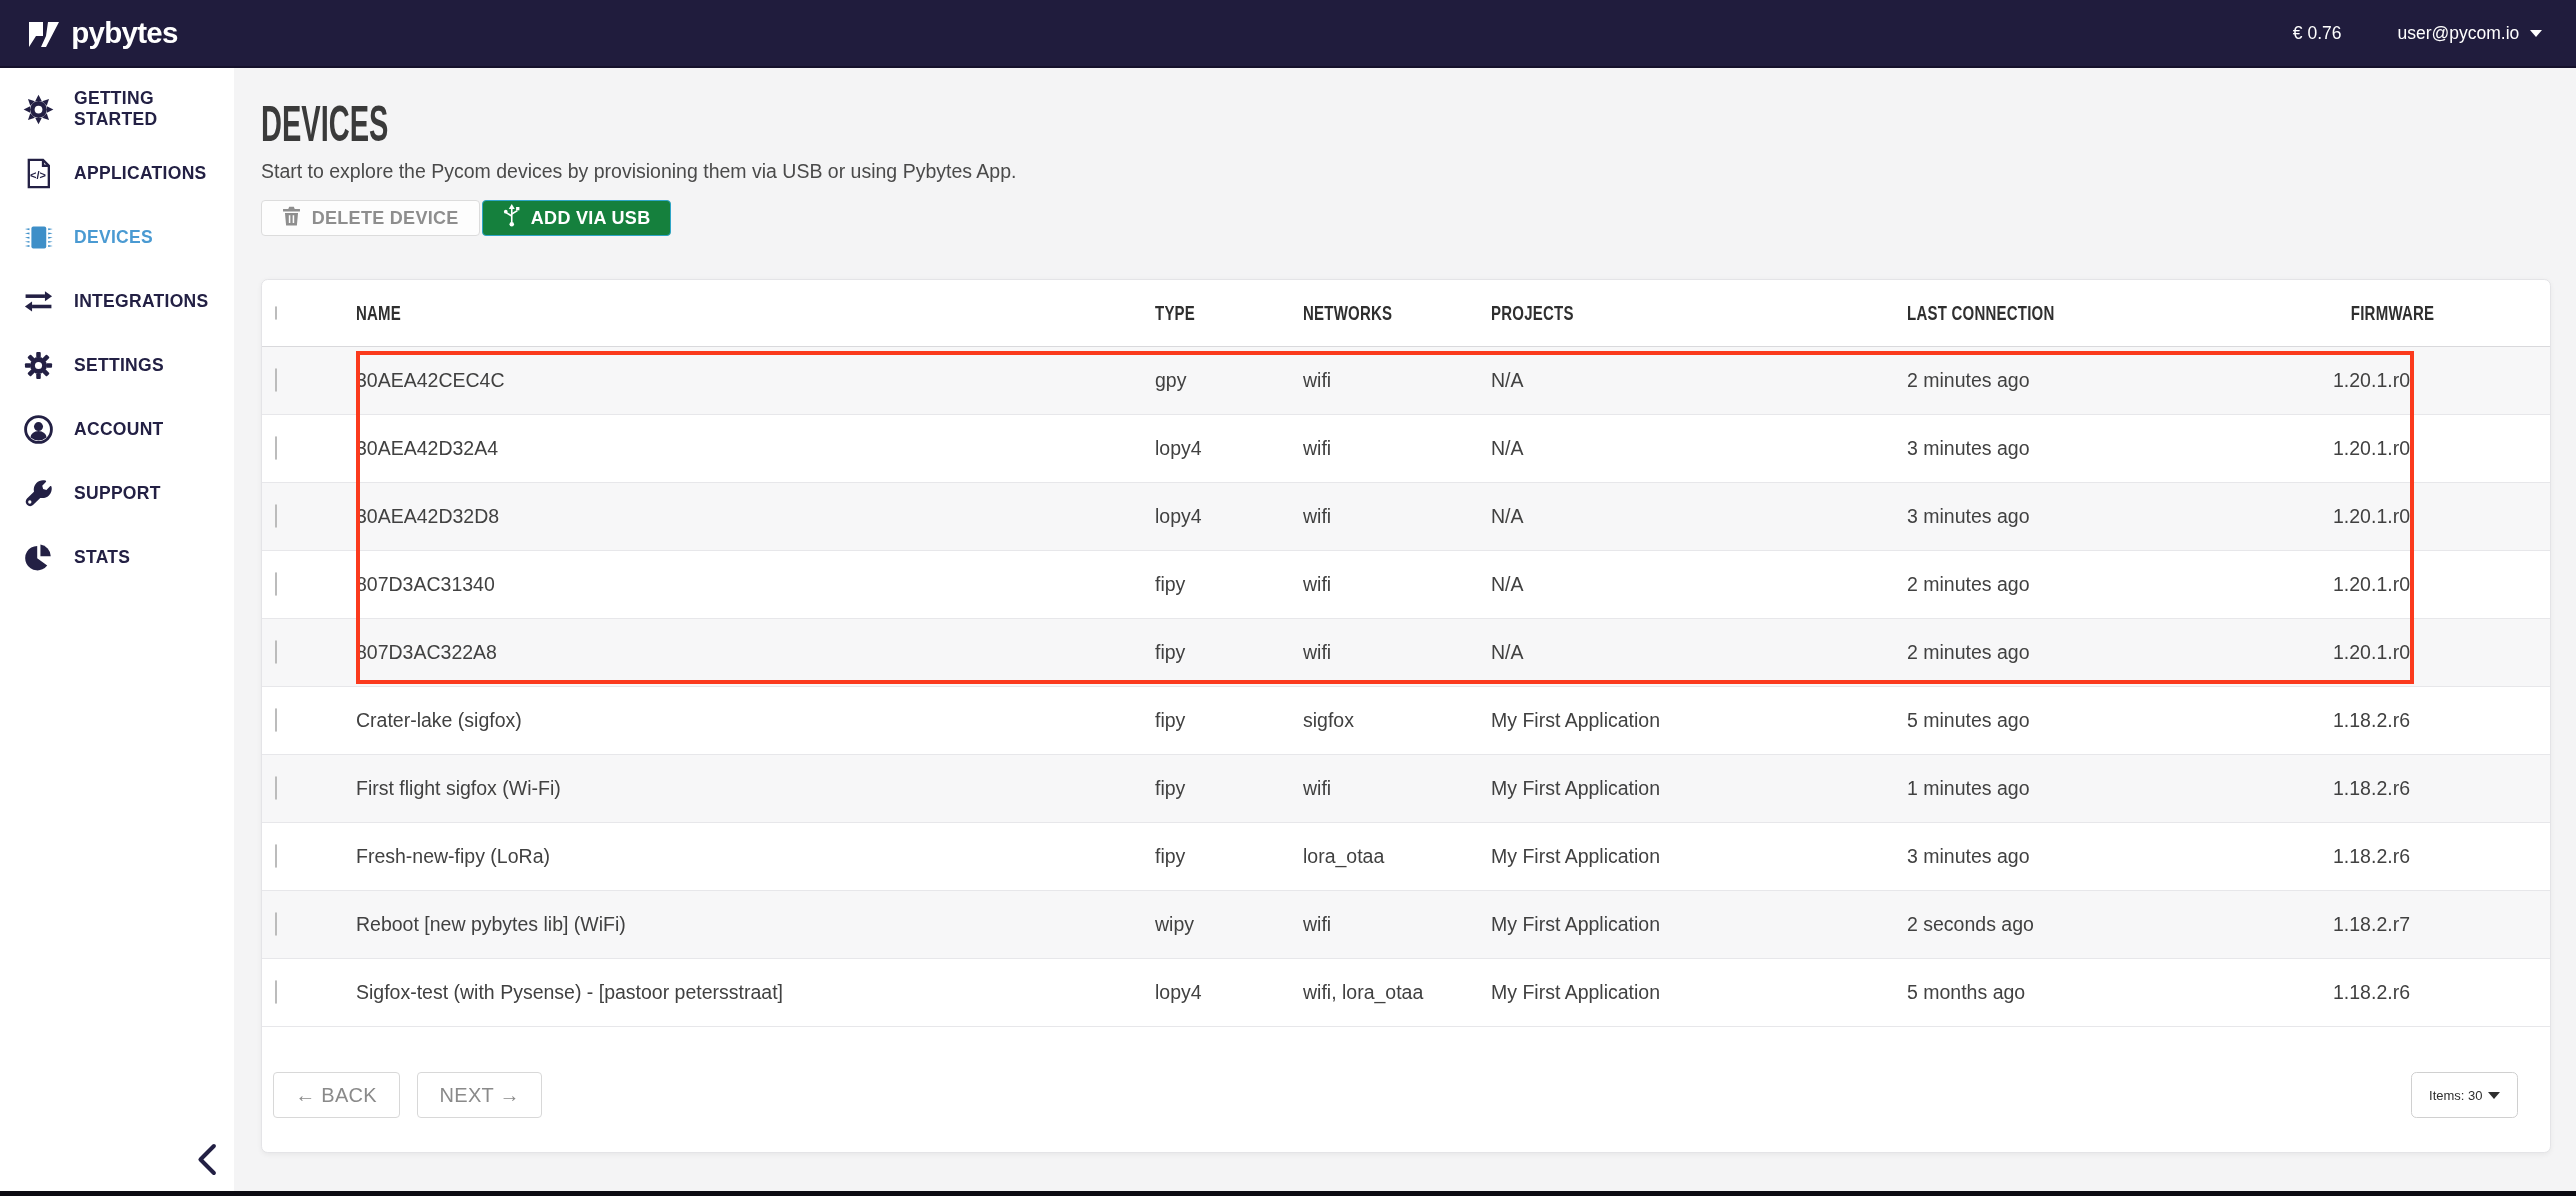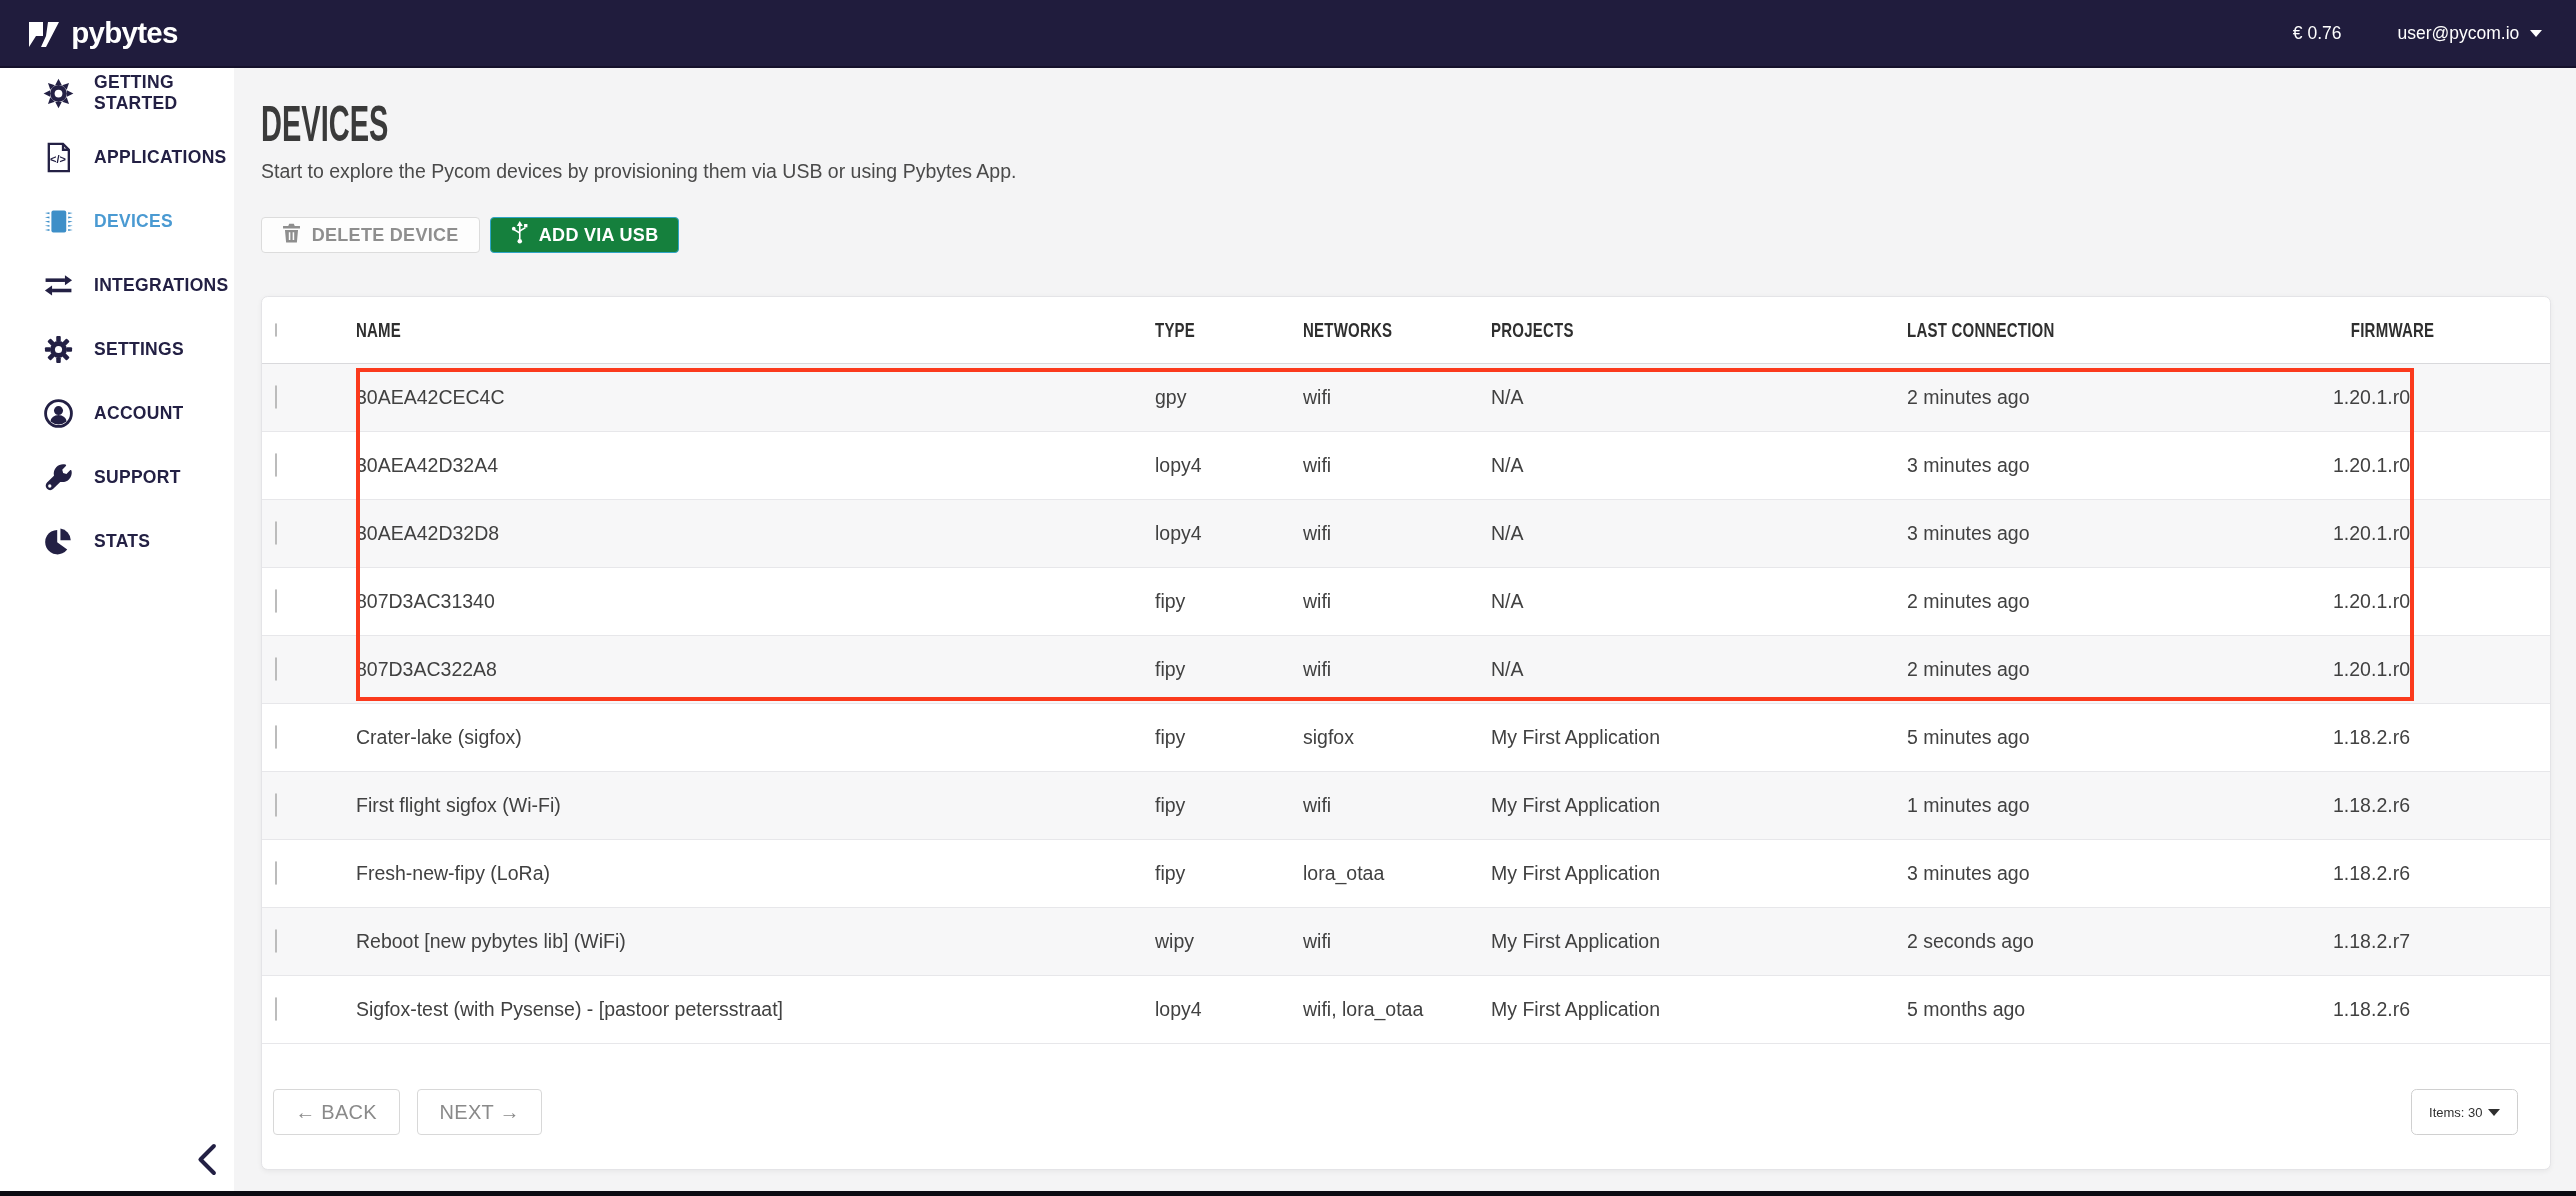--- a/index.html
+++ b/index.html
@@ -11,37 +11,37 @@
             border-bottom:2.7px solid #15112b; display:flex; align-items:center; z-index:20; }
   .logo { display:flex; align-items:center; gap:10.7px; margin-left:25.5px; cursor:pointer; }
   .logo svg { display:block; }
   .logo-text { color:#ffffff; font-size:29.5px; font-weight:700; letter-spacing:-0.7px; }
   .topbar-right { margin-left:auto; margin-right:34px; display:flex; align-items:center; gap:56px; }
   .balance { color:#ffffff; font-size:17.5px; }
   .user-menu { display:flex; align-items:center; gap:10.7px; color:#ffffff; font-size:17.5px; cursor:pointer; }
   .caret-down { width:0; height:0; border-left:6px solid transparent; border-right:6px solid transparent; border-top:7.4px solid #ffffff; }
 
   
-  .sidebar { position:absolute; top:52px; left:0; bottom:0; width:234px; background:#ffffff; z-index:10;padding-left:20px; }
+  .sidebar { position:absolute; top:68px; left:0; bottom:0; width:234px; background:#ffffff; z-index:10; }
   .nav { padding-top:9.4px; }
   .nav-item { height:64px; display:flex; align-items:center; padding-left:23px; gap:20px; cursor:pointer; }
   .nav-icon { width:31px; height:31px; display:flex; align-items:center; justify-content:center; }
   .nav-icon svg { width:31px; height:31px; display:block; }
   .nav-label { font-size:17.5px; font-weight:700; letter-spacing:0.3px; color:#232044; }
   .nav-item.active .nav-label { color:#4a9ad2; }
   .collapse-btn { position:absolute; left:187px; bottom:14.8px; width:38px; height:43px; display:flex;
                   align-items:center; justify-content:center; cursor:pointer; }
 
   
   .main { position:absolute; left:234px; top:68px; right:0; bottom:0; background:#f4f4f5; }
   .main-inner { padding:31px 25.5px 0 27px; }
   .page-title { font-size:50px; font-weight:700; color:#3a3a3a; line-height:1.0;
                 transform:scaleX(0.58); transform-origin:left center; display:inline-block; white-space:nowrap; }
   .page-subtitle { margin-top:11px; font-size:19.5px; color:#4a4a4a; }
-  .actions { margin-top:34px; display:flex; gap:10px; }
+  .actions { margin-top:17px; display:flex; gap:2px; }
   .btn { height:36px; display:inline-flex; align-items:center; gap:10.7px; padding:0 20px;
          font-size:18px; font-weight:600; letter-spacing:0.3px; border-radius:4px; cursor:pointer;
          font-family:"Liberation Sans","DejaVu Sans",sans-serif; }
   .btn-delete { background:#fdfdfd; border:1.3px solid #dcdcdc; color:#8e8e8e; }
   .btn-add { background:#2fa5c7; border:1.3px solid #2fa5c7; color:#ffffff; }
 
   
   .card { position:relative; margin-top:43px; width:2290px; height:874px; background:#ffffff;
           border:0.7px solid #e4e4e7; border-radius:6.7px; box-shadow:0 1.3px 5.4px rgba(0,0,0,0.05); overflow:hidden; }
   .grid-cols { display:grid; grid-template-columns:94px 799px 148px 188px 416px 416px 228px; align-items:center; }

